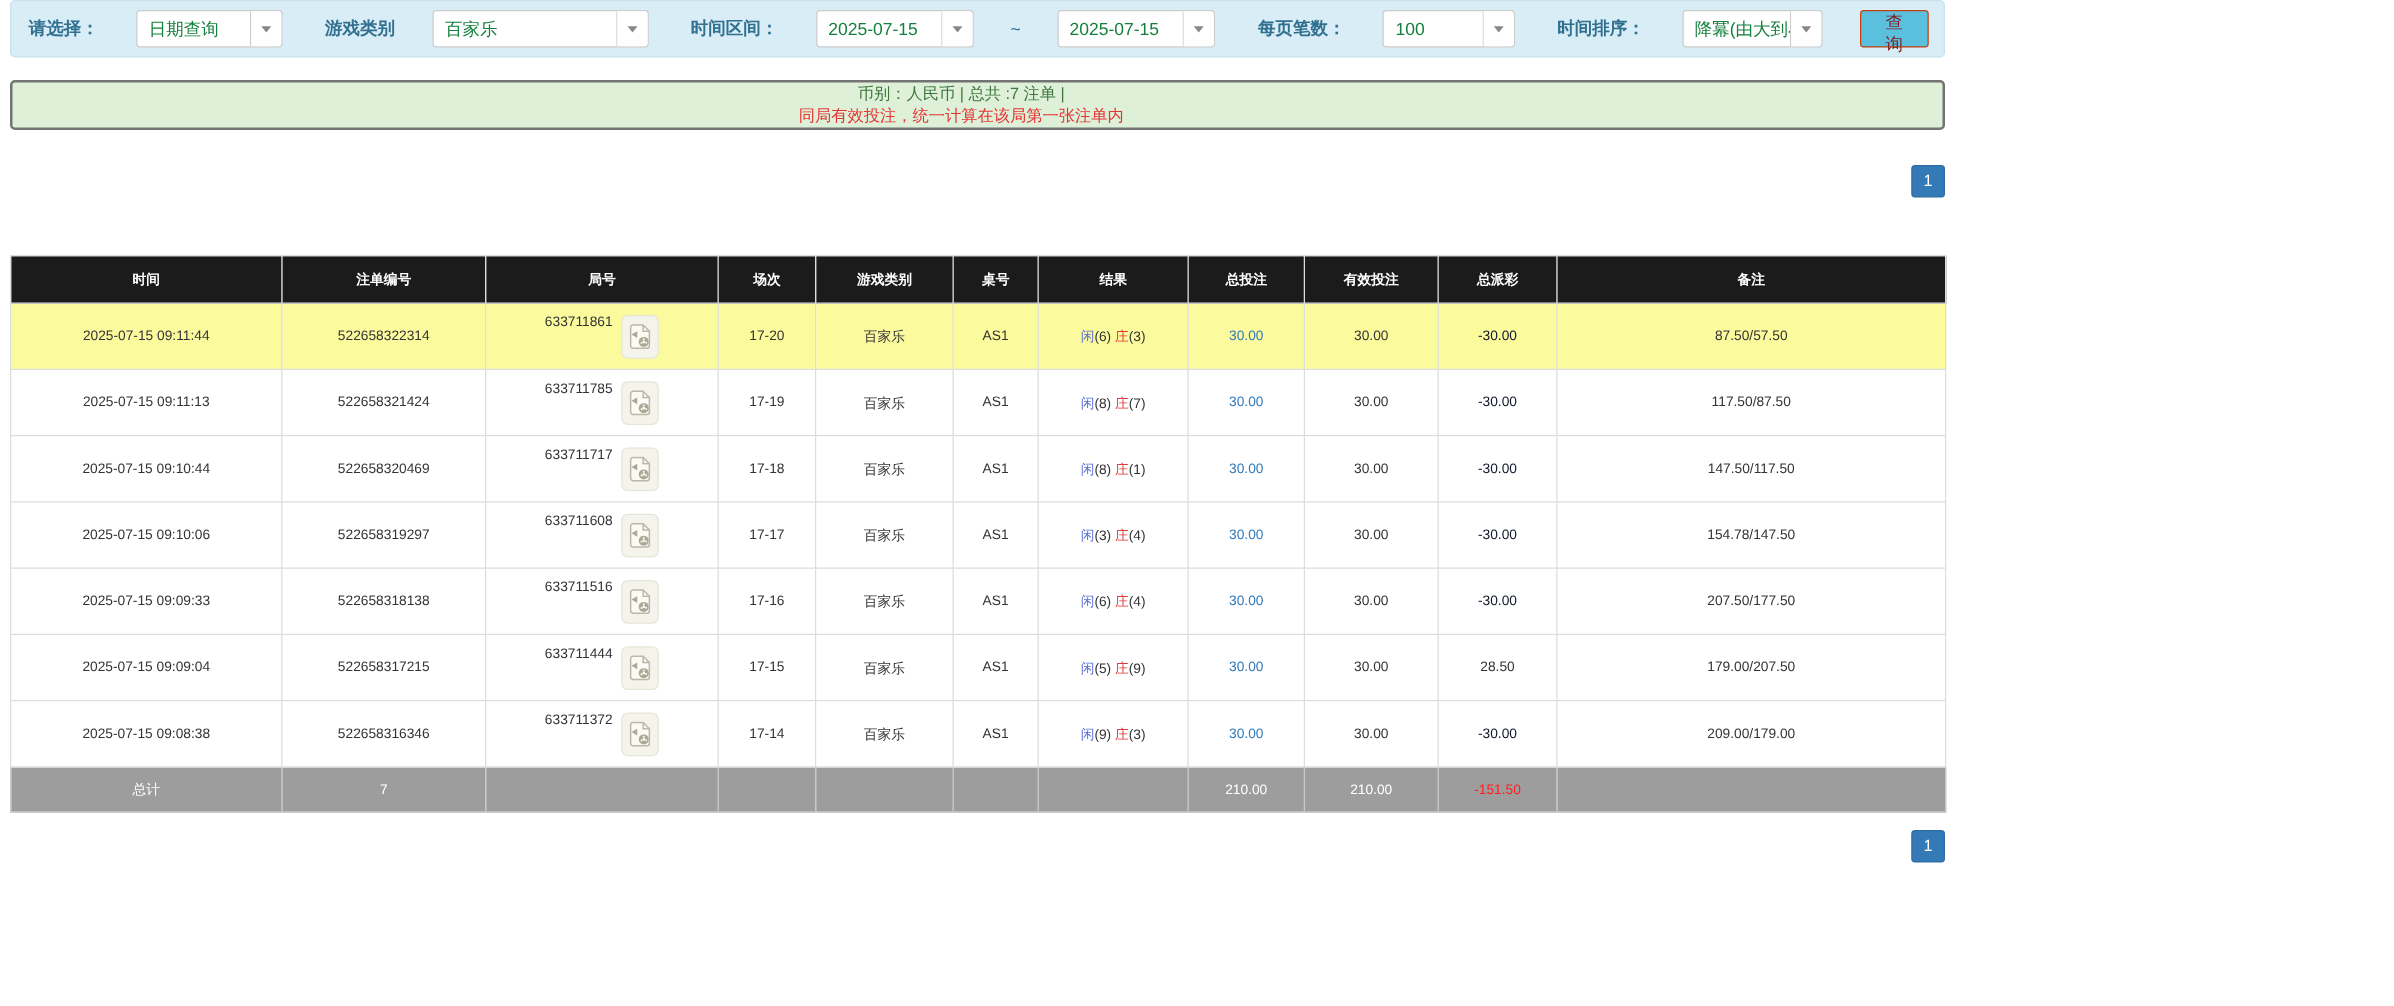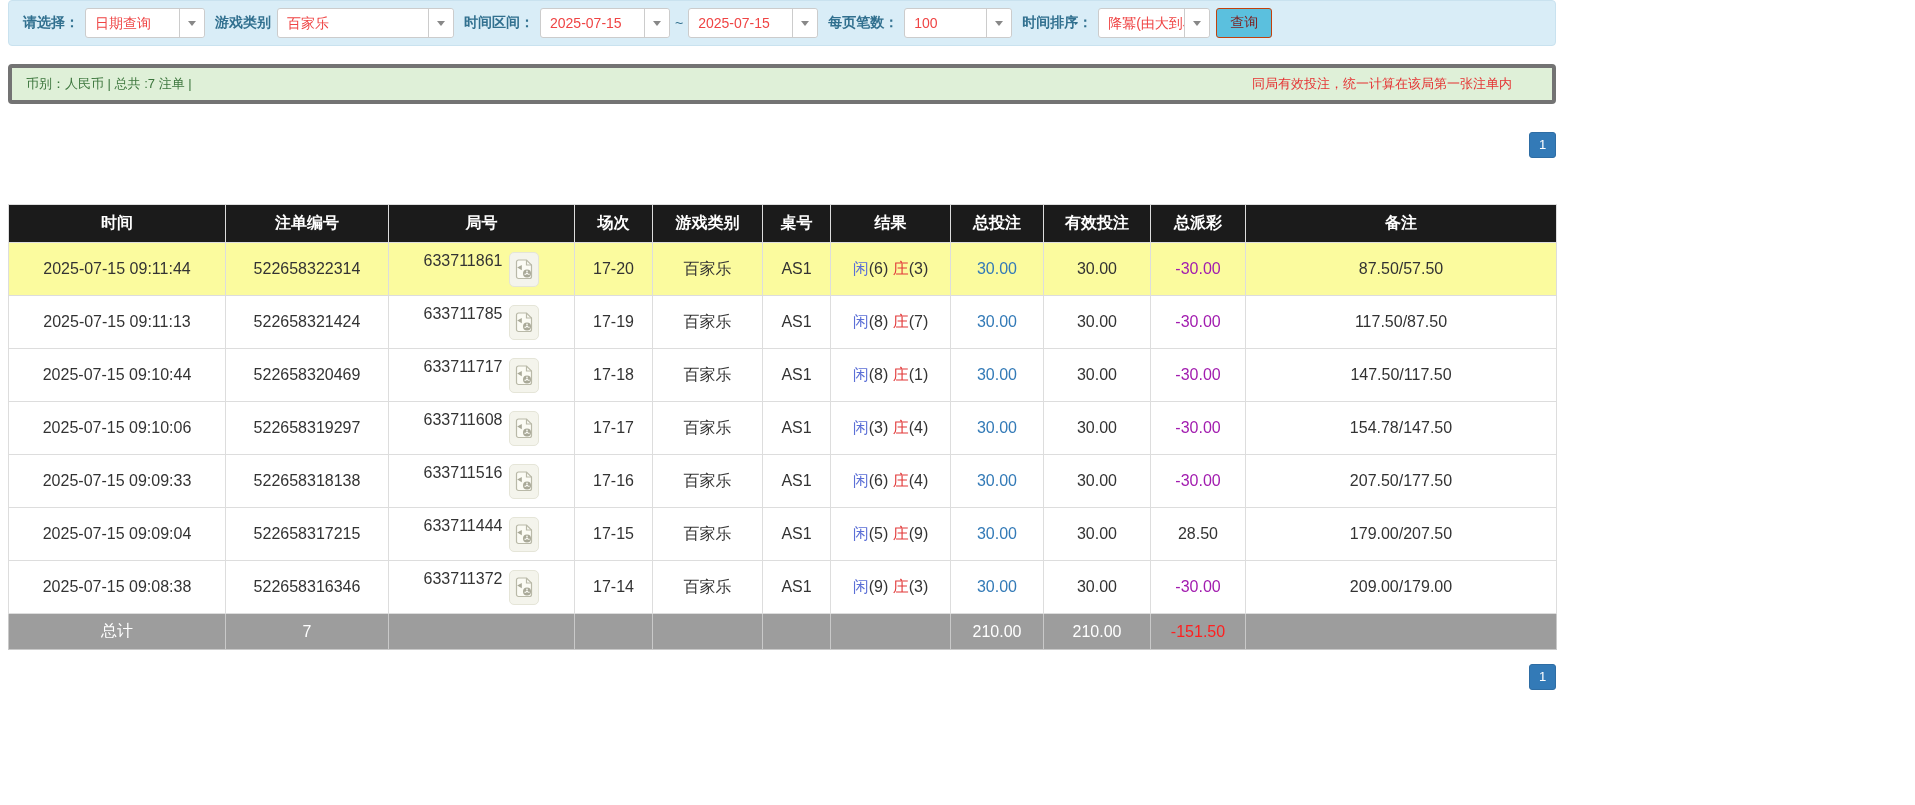--- a/index.html
+++ b/index.html
@@ -8,78 +8,78 @@
     width:1915px; height:805px; overflow:hidden; background:#fff;
     font-family:"Liberation Sans","DejaVu Sans",sans-serif; color:#333;
   }
   .container { width:1548px; margin-left:8px; }
 
   .page-title { font-size:20px; font-weight:400; color:#333; margin:14px 0 15px 2px; }
 
   
   .filter-bar {
     background:#d9edf7; border:1px solid #c9e2ef; border-radius:4px;
-    height:46px; display:flex; align-items:center; padding:0 12px; font-size:14px;
+    height:46px; display:flex; align-items:center; padding:0 12px; font-size:14px;gap:24px;
   }
   .filter-label { color:#31708f; font-weight:700; white-space:nowrap; margin:0 6px 0 10px; }
   .filter-label:first-child { margin-left:2px; }
   .selectbox {
     display:flex; align-items:stretch; background:#fff; border:1px solid #ccc;
     border-radius:3px; height:30px; cursor:pointer;
   }
-  .sel-val { padding:6px 8px 0 9px; color:#ef4444; font-size:14px; flex:1; white-space:nowrap; overflow:hidden; }
+  .sel-val { padding:6px 8px 0 9px; color:#15803d; font-size:14px; flex:1; white-space:nowrap; overflow:hidden; }
   .sel-caret { width:25px; border-left:1px solid #ccc; display:flex; align-items:center; justify-content:center; background:#fff; border-radius:0 3px 3px 0; }
   .sel-caret::after { content:''; border-left:4px solid transparent; border-right:4px solid transparent; border-top:5px solid #888; }
   .w-select1 { width:120px; }
   .w-game   { width:177px; }
   .w-date   { width:130px; }
   .w-pp     { width:108px;  }
   .w-sort   { width:112px; }
   .tilde { color:#31708f; margin:0 5px; }
   .btn-search {
     background:#5bc0de; border:1px solid #c2410c; color:#7f1d1d; font-size:14px;
     height:30px; padding:0 13px; border-radius:3px; margin-left:6px; cursor:pointer;
     font-family:inherit;
   }
 
   
   .summary-bar {
-    margin-top:18px; background:#dff0d8; border:4px solid #737373; border-radius:4px;
+    margin-top:18px; background:#dff0d8; border:2px solid #737373; border-radius:4px;
     height:40px; display:flex; align-items:center; justify-content:space-between;
-    padding:0 40px 0 14px; font-size:13px;
+    padding:0 40px 0 14px; font-size:13px;flex-direction:column;
   }
   .summary-left { color:#3c763d; }
   .summary-right { color:#e53333; }
 
   
   .pager-row { display:flex; justify-content:flex-end; }
   .pager-top { margin-top:28px; }
   .pager-bottom { margin-top:14px; }
   .page-btn {
     background:#337ab7; border:1px solid #2e6da4; color:#fff; min-width:27px; height:26px;
     line-height:24px; text-align:center; border-radius:3px; font-size:13px; cursor:pointer;
   }
 
   
   table.records {
-    border-collapse:collapse; table-layout:fixed; width:1548px; margin-top:46px; font-size:16px;
+    border-collapse:collapse; table-layout:fixed; width:1548px; margin-top:46px; font-size:11px;
   }
   .records th {
     background:#1b1b1b; color:#fff; font-weight:700; height:38px;
     border:1px solid #ddd; text-align:center; padding:0;
   }
   .records td {
     border:1px solid #ddd; text-align:center; color:#333; height:53px; padding:0 4px;
     background:#fff;
   }
   tr.highlight td { background:#fbfb9e; }
   .link-blue { color:#337ab7; cursor:pointer; }
   .player { color:#5b6fd6; }
   .banker { color:#e23b3b; }
-  .red { color:#a21caf; }
+  .red { color:#0f172a; }
   .round-wrap { display:inline-flex; align-items:flex-start; }
   .video-btn {
     display:inline-flex; align-items:center; justify-content:center;
     width:30px; height:35px; background:#f4f4ec; border:1px solid #e5e5d8;
     border-radius:5px; margin-left:7px; cursor:pointer;
   }
   tr.sum-row td {
     background:#9d9d9d; color:#fff; height:36px; border-color:#c9c9c9;
   }
   tr.sum-row td .red { color:#ff1f1f; }

